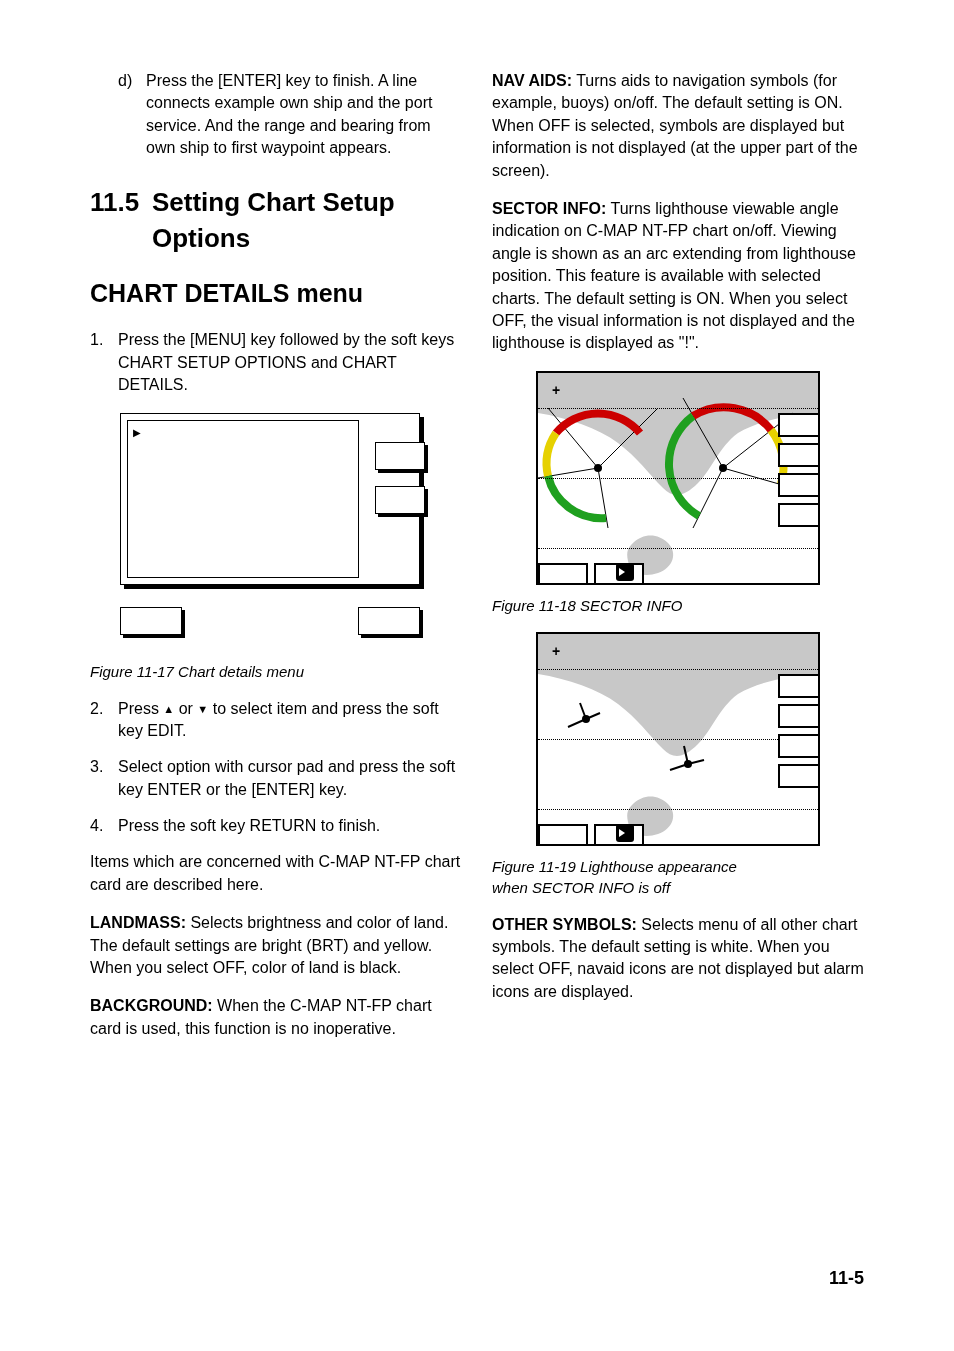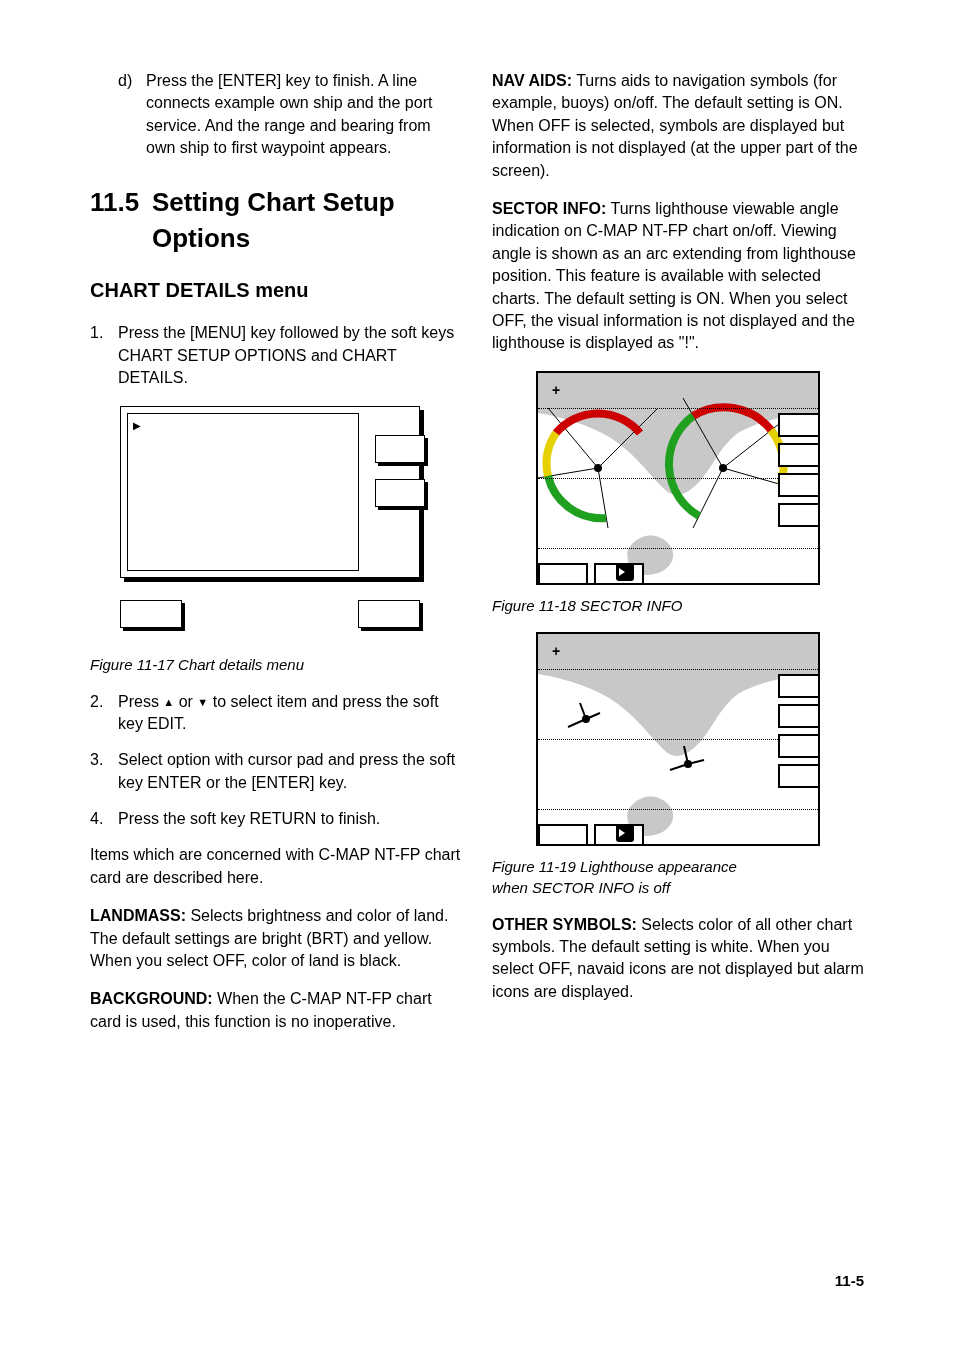--- a/index.html
+++ b/index.html
@@ -43,21 +43,21 @@
   h1 {
     font-size: 26px;
     font-weight: bold;
     margin: 24px 0 20px 0;
     display: flex;
   }
   h1 .hnum {
     flex: 0 0 62px;
   }
   h2 {
-    font-size: 20px;
+    font-size: 25px;
     font-weight: bold;
     margin: 18px 0 18px 0;
   }
   .ol {
     margin: 0;
   }
   .ol .list-item { margin-bottom: 14px; }
   .figure {
     margin: 16px auto 10px auto;
     text-align: center;
@@ -70,21 +70,21 @@
   }
   .para {
     margin-bottom: 16px;
   }
   .bold { font-weight: bold; }
   .page-number {
     position: absolute;
     bottom: 60px;
     right: 90px;
     font-weight: bold;
-    font-size: 15px;
+    font-size: 18px;
   }
   .tri {
     display:inline-block;
     font-size: 11px;
     vertical-align: middle;
     line-height: 1;
   }
 
   
   .f17 {
@@ -316,20 +316,20 @@
           <div class="lbtn" style="left:56px"></div>
           <div class="boat" style="left:78px; bottom:2px"></div>
         </div>
       </div>
       <div class="fig-caption">
         <span>Figure 11-19 Lighthouse appearance</span><br>
         <span>when SECTOR INFO is off</span>
       </div>
 
       <div class="para">
-        <span class="bold">OTHER SYMBOLS:</span><span> Selects color of all other chart symbols. The default setting is white. When you select OFF, navaid icons are not displayed but alarm icons are displayed.</span>
+        <span class="bold">OTHER SYMBOLS:</span><span> Selects menu of all other chart symbols. The default setting is white. When you select OFF, navaid icons are not displayed but alarm icons are displayed.</span>
       </div>
 
     </div>
   </div>
 
   <div class="page-number">11-5</div>
 </div>
 
 </body></html>

